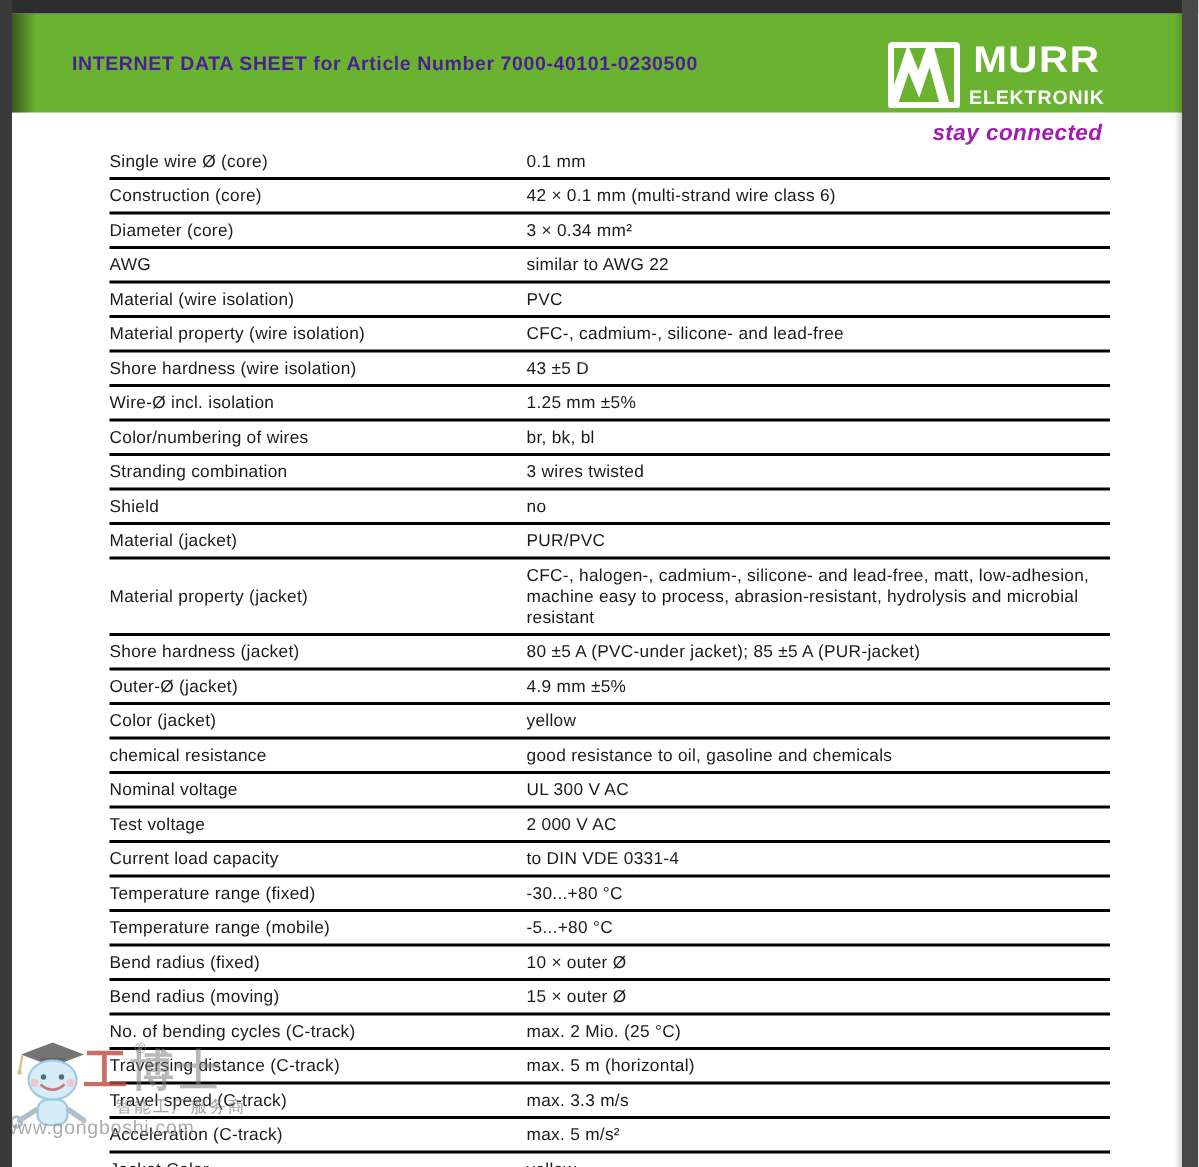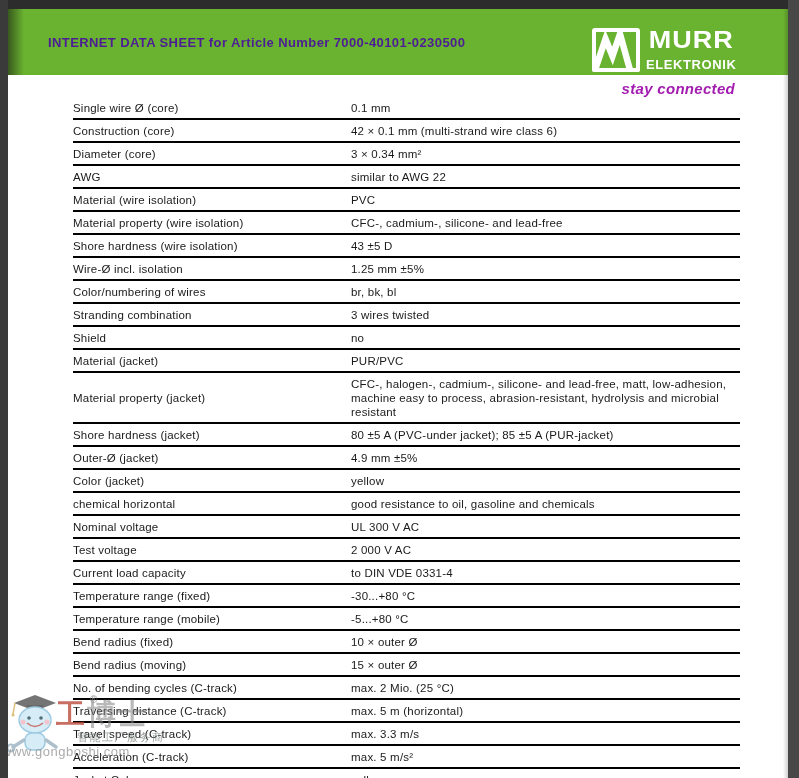--- a/index.html
+++ b/index.html
@@ -149,21 +149,21 @@
       <span class="spec-label">Outer-Ø (jacket)</span>
       <span class="spec-value">4.9 mm ±5%</span>
     </div>
 
     <div class="spec-row">
       <span class="spec-label">Color (jacket)</span>
       <span class="spec-value">yellow</span>
     </div>
 
     <div class="spec-row">
-      <span class="spec-label">chemical horizontal</span>
+      <span class="spec-label">chemical resistance</span>
       <span class="spec-value">good resistance to oil, gasoline and chemicals</span>
     </div>
 
     <div class="spec-row">
       <span class="spec-label">Nominal voltage</span>
       <span class="spec-value">UL 300 V AC</span>
     </div>
 
     <div class="spec-row">
       <span class="spec-label">Test voltage</span>

